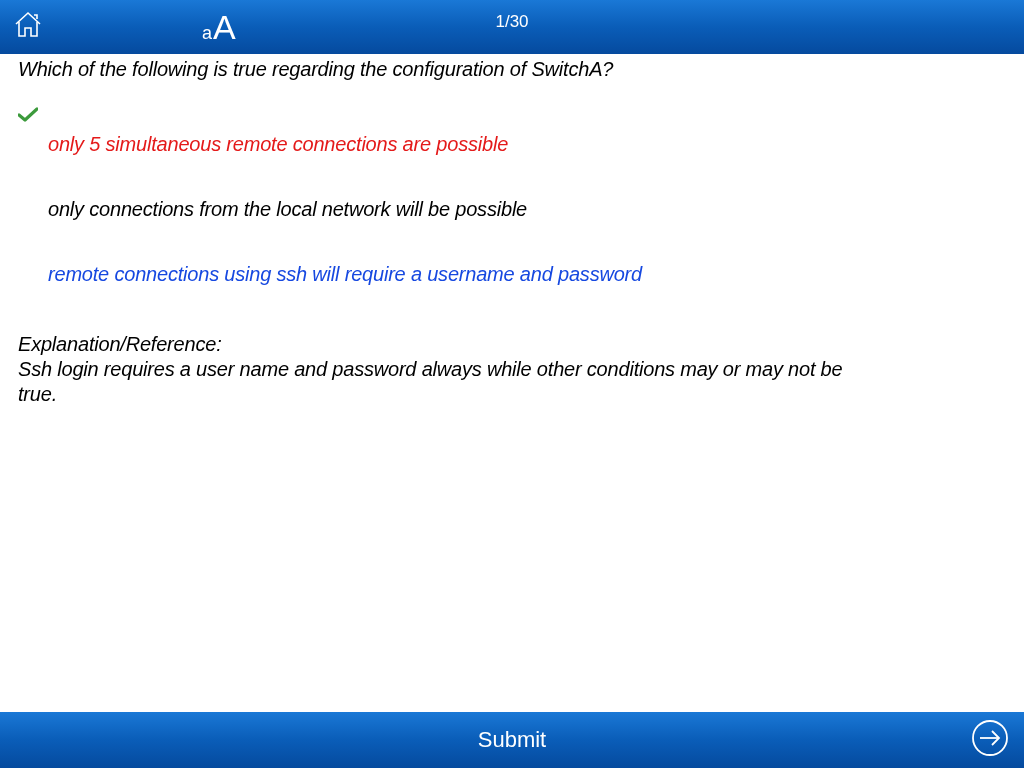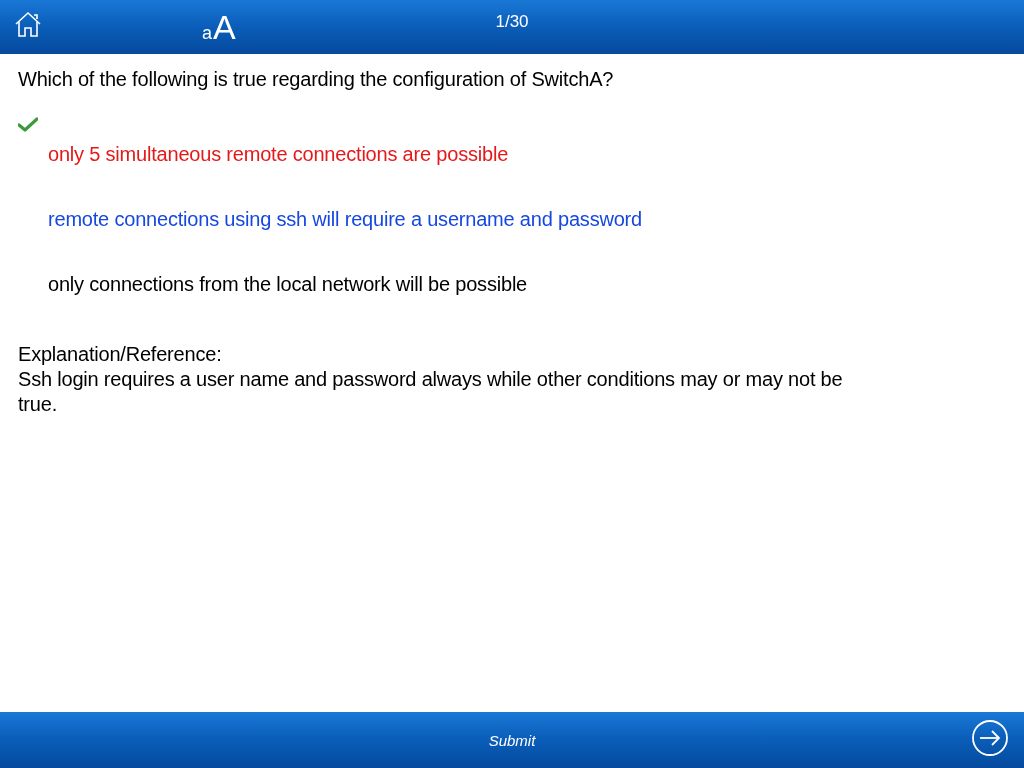--- a/index.html
+++ b/index.html
@@ -45,23 +45,24 @@
     .page-counter {
       position: absolute;
       left: 50%;
       transform: translateX(-50%);
       font-size: 17px;
       font-weight: 300;
       top: 12px;
     }
     .content {
       flex: 1;
-      padding: 14px 18px;
+      padding: 4px 18px;
       overflow: auto;
       color: #111;
+      font-style: italic;
     }
     .question {
       font-size: 20px;
       color: #000;
       margin-bottom: 18px;
       font-stretch: condensed;
       letter-spacing: -0.2px;
     }
     .answers {
       margin-bottom: 22px;
@@ -101,23 +102,22 @@
     .bottombar {
       height: 56px;
       background: linear-gradient(to bottom, #1a78d6 0%, #0a5db8 50%, #054a9e 100%);
       display: flex;
       align-items: center;
       justify-content: center;
       position: relative;
       color: #fff;
     }
     .submit-label {
-      font-size: 15px;
+      font-size: 22px;
       font-weight: 300;
-      font-style: italic;
     }
     .next-btn {
       position: absolute;
       right: 14px;
       top: 50%;
       transform: translateY(-50%);
       cursor: pointer;
     }
   </style>
 </head>
@@ -145,25 +145,25 @@
     <div class="answer-row">
       <div class="answer-icon">
         <svg width="20" height="16" viewBox="0 0 20 16">
             <path d="M1 8 L7 13 L19 2" stroke="#3c9a3c" stroke-width="3.2" fill="none" stroke-linecap="round" stroke-linejoin="round"></path>
           </svg>
       </div>
       <div class="answer-text answer-selected-wrong">only 5 simultaneous remote connections are possible</div>
     </div>
     <div class="answer-row">
       <div class="answer-icon"></div>
-      <div class="answer-text answer-correct">remote connections using ssh will require a username and password</div>
+      <div class="answer-text answer-normal">only connections from the local network will be possible</div>
     </div>
     <div class="answer-row">
       <div class="answer-icon"></div>
-      <div class="answer-text answer-normal">only connections from the local network will be possible</div>
+      <div class="answer-text answer-correct">remote connections using ssh will require a username and password</div>
     </div>
     <div class="answer-row">
       <div class="answer-icon"></div>
     </div>
   </div>
 
   <div class="explanation">
     <div class="explanation-title">Explanation/Reference:</div>
     <div>Ssh login requires a user name and password always while other conditions may or may not be true.</div>
   </div>

